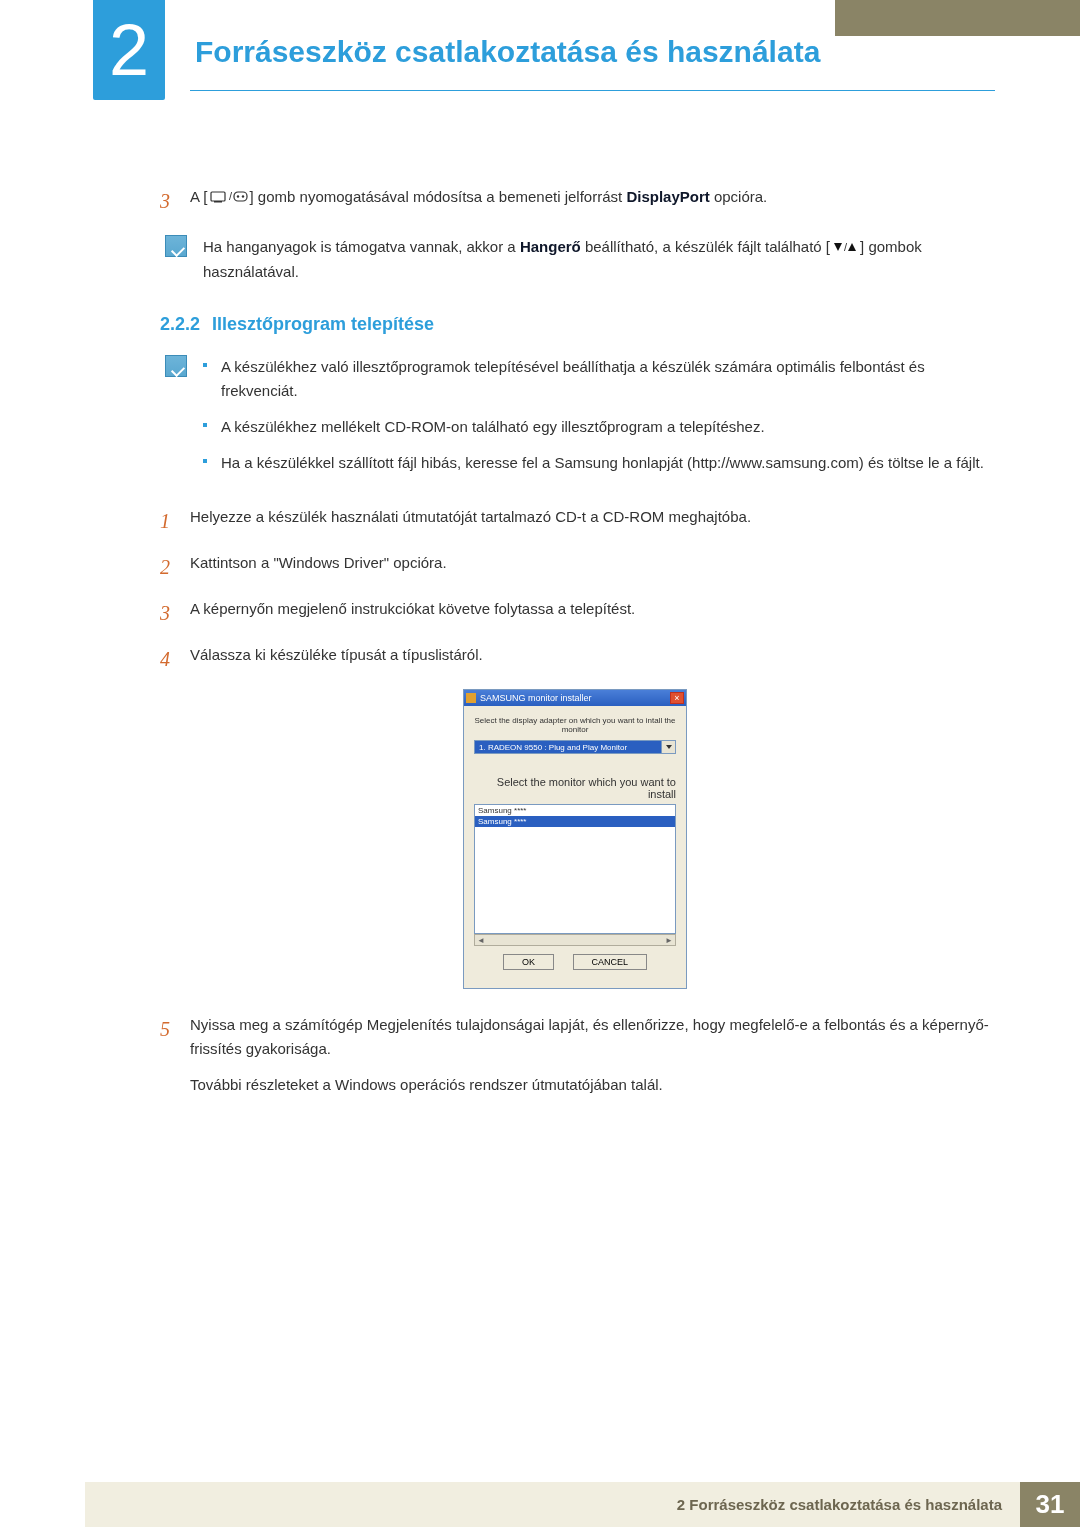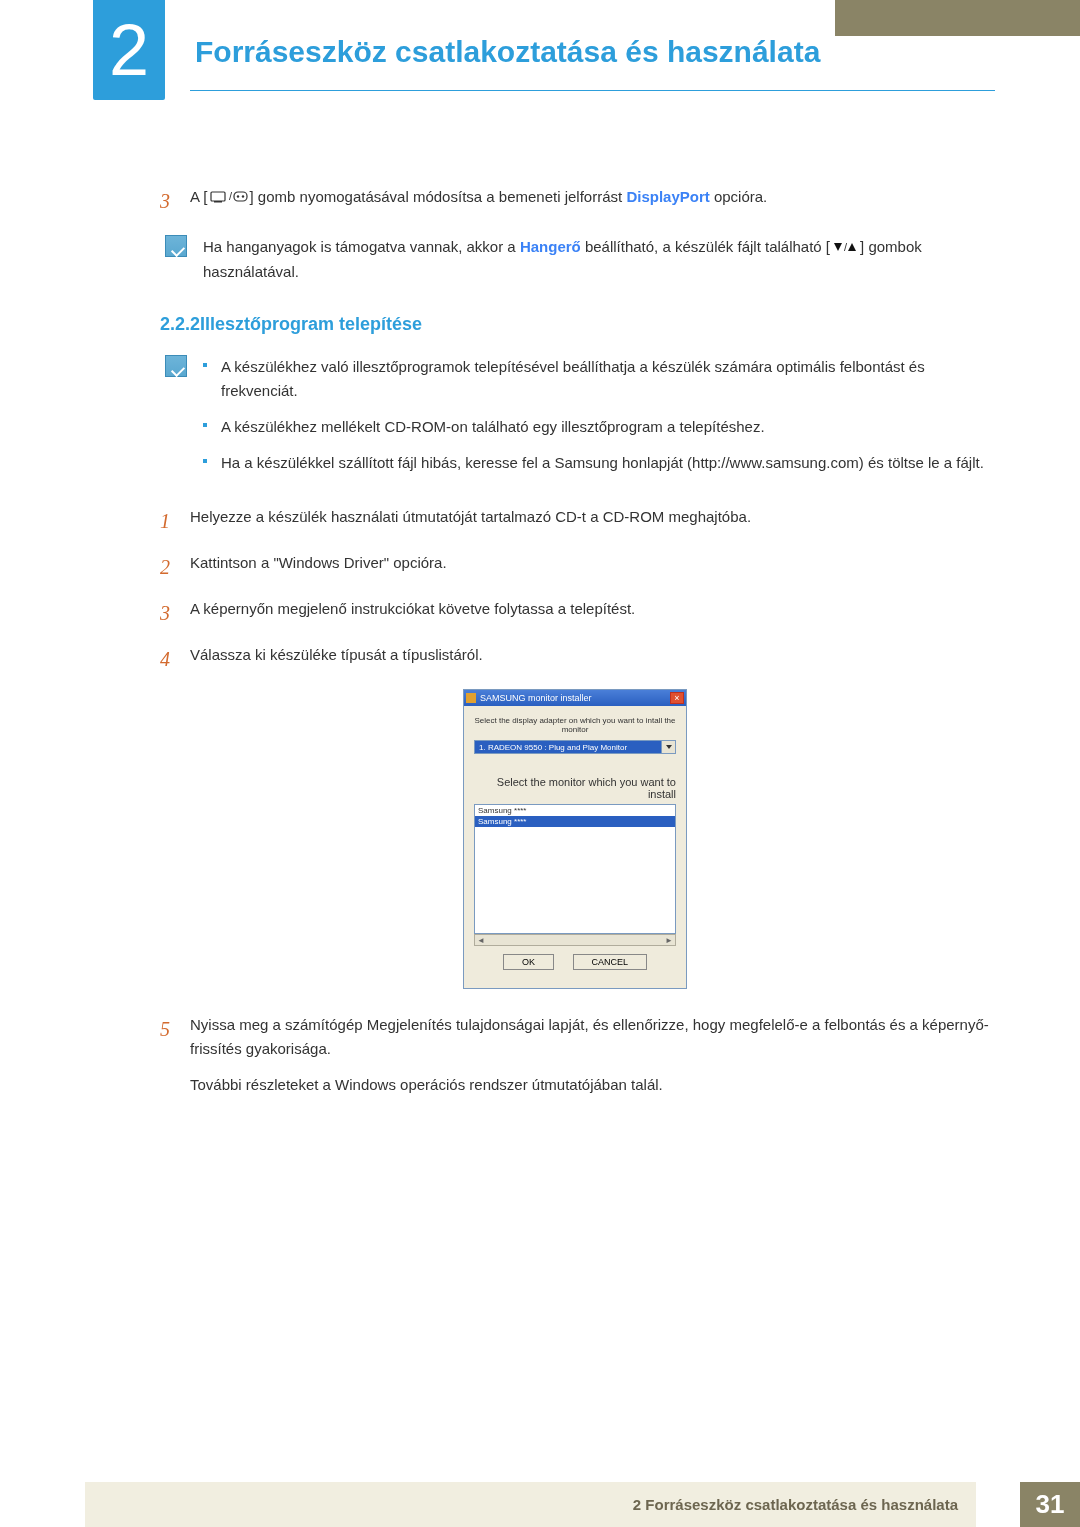--- a/index.html
+++ b/index.html
@@ -74,21 +74,21 @@
     flex-shrink: 0;
     font-family: Georgia, serif;
   }
   .step .t { flex: 1; }
 
   .icon-source {
     display: inline-block;
     vertical-align: middle;
     margin: 0 2px;
   }
-  .orange { color: #3b82f6; font-weight: bold; }
+  .orange { color: #0f172a; font-weight: bold; }
 
   .note {
     display: flex;
     margin: 18px 0;
     font-size: 15px;
     line-height: 1.6;
   }
   .note-icon {
     width: 22px; height: 22px;
     flex-shrink: 0;
@@ -108,21 +108,21 @@
     transform: rotate(-45deg);
   }
   .note-body { flex: 1; }
 
   .subheading {
     color: #2d9edb;
     font-size: 18px;
     font-weight: bold;
     margin: 30px 0 20px 0;
   }
-  .subheading .num { margin-right: 0; }
+  .subheading .num { margin-right: 12px; }
 
   ul.note-list {
     list-style: none;
     padding-left: 0;
   }
   ul.note-list li {
     position: relative;
     padding-left: 18px;
     margin-bottom: 12px;
   }
@@ -198,21 +198,20 @@
     background:#efebdc; border:1px solid #888;
   }
 
   .footer {
     position: absolute;
     bottom: 0; left: 0; right: 0;
     height: 45px;
     display: flex;
     justify-content: center;
     align-items: stretch;
-    gap: 44px;
   }
   .footer-text {
     background: #f1eee0;
     color: #6d6650;
     font-weight: bold;
     font-size: 15px;
     display:flex; align-items:center;
     padding: 0 18px;
     flex:1;
     justify-content:flex-end;

